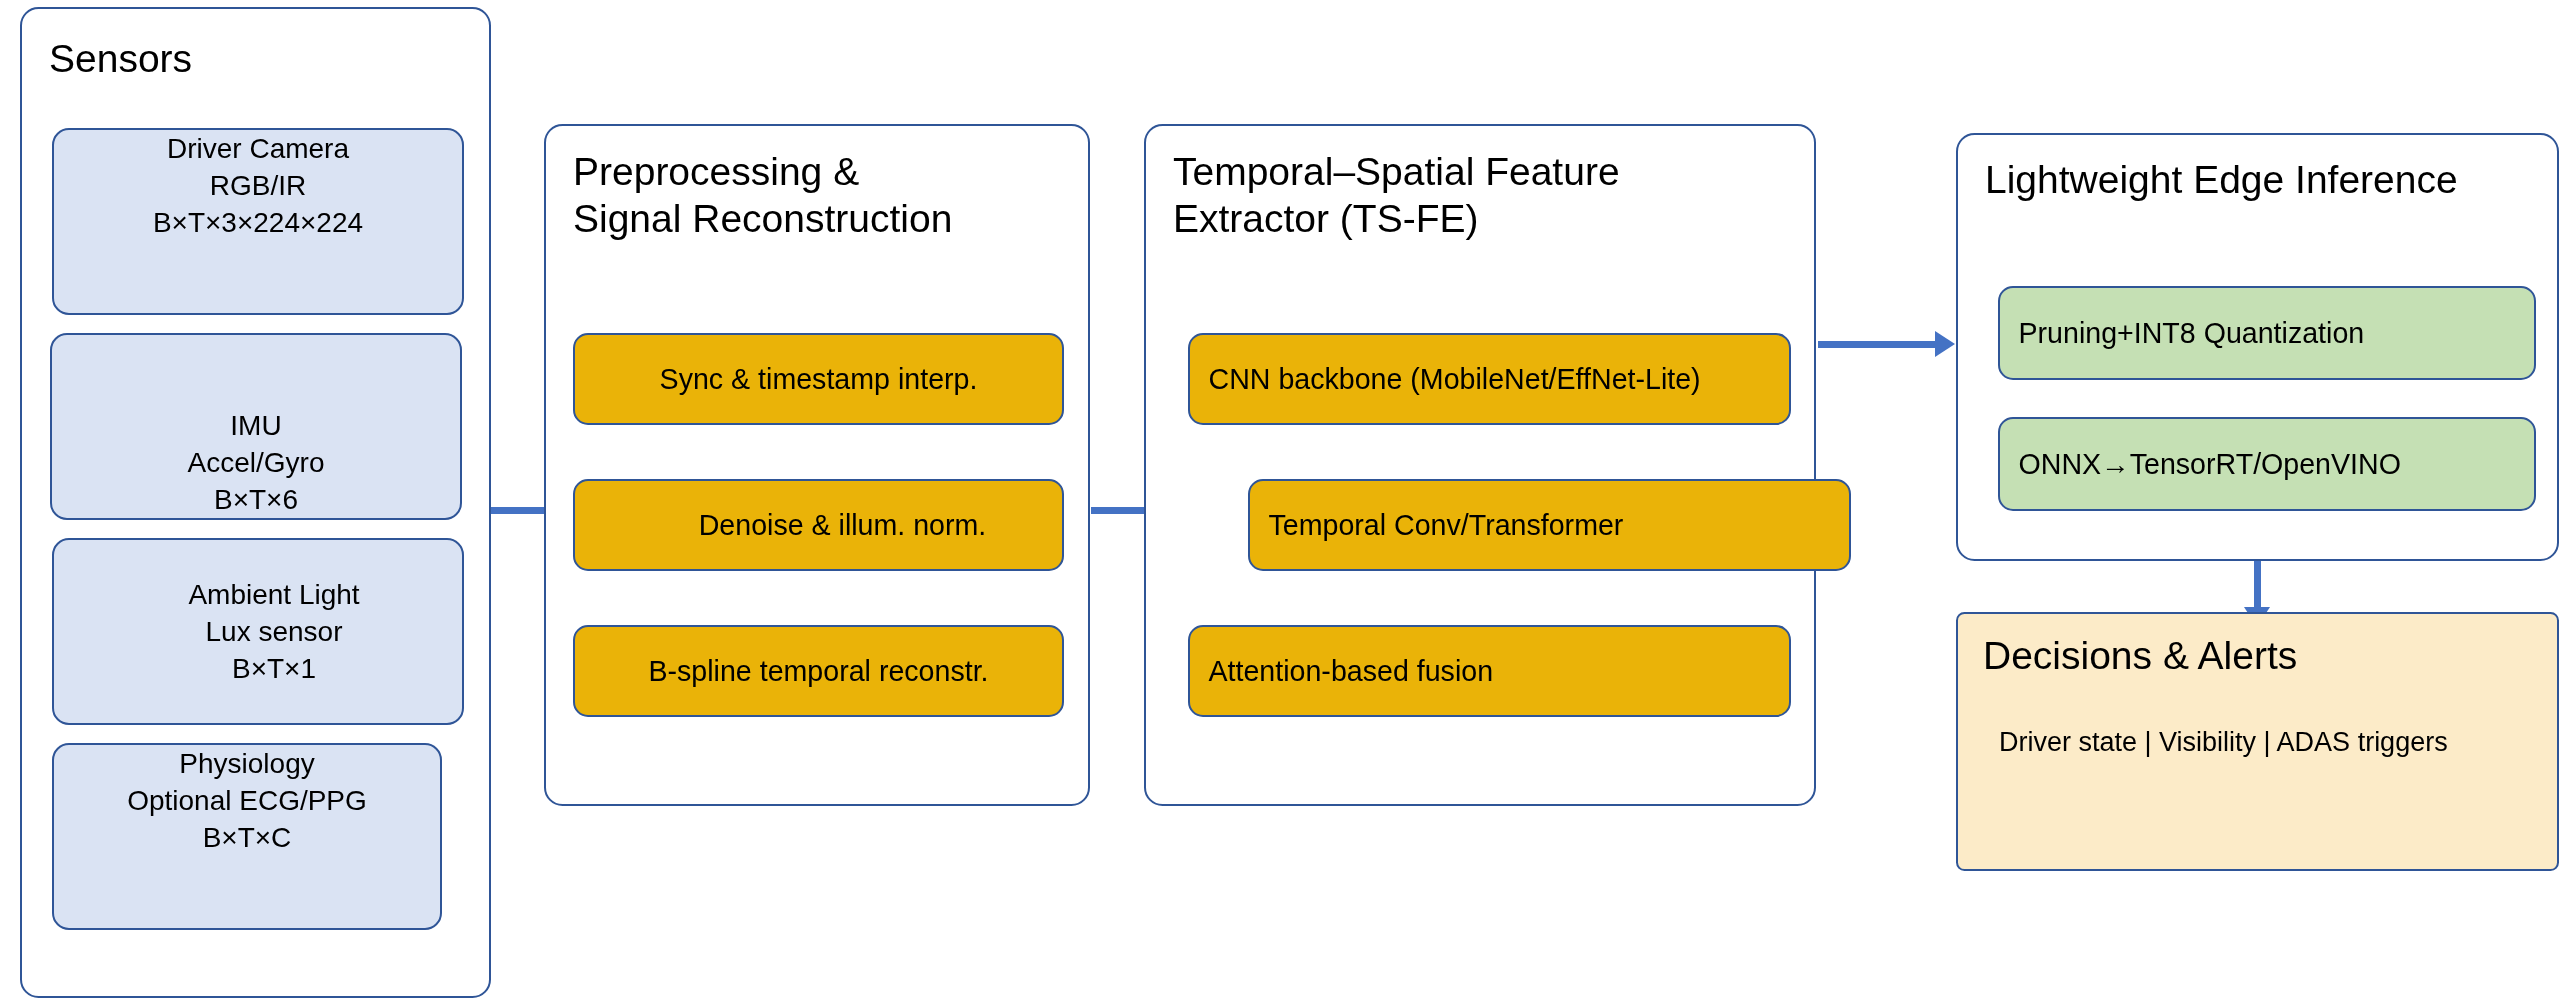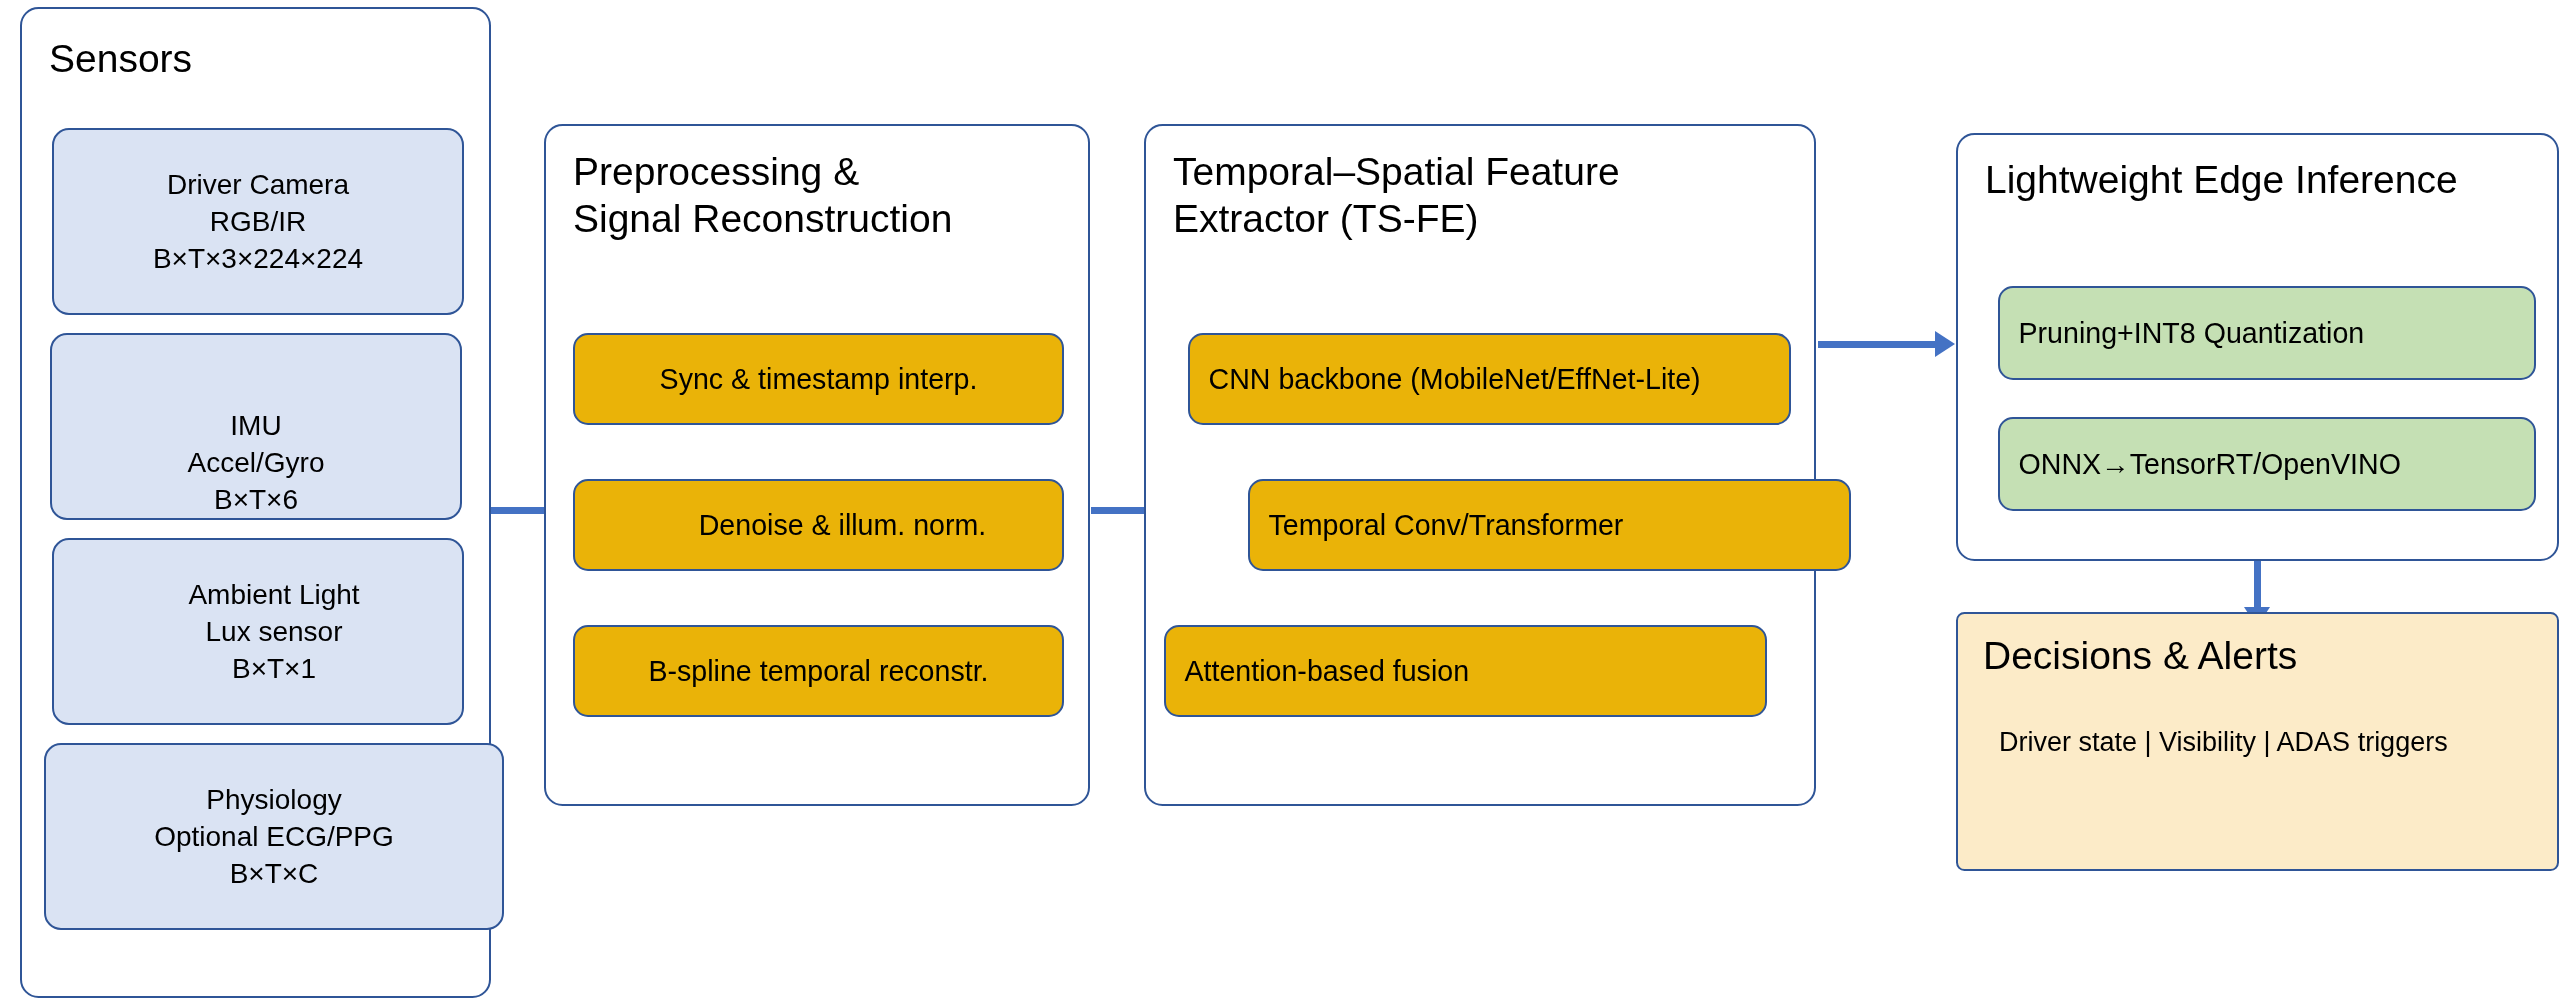--- a/index.html
+++ b/index.html
@@ -129,39 +129,39 @@
 </style>
 </head>
 <body>
 
 <div id="stage">
 
   <div class="panel" style="left:20px; top:6.7px; width:471px; height:991px;">
   </div>
   <div class="panel-title" style="left:49px; top:35px; width:403px;">Sensors</div>
 
-  <div class="panel sensor-box" style="left:52px; top:128px; width:412px; height:187px; display:flex; align-items:center;">
+  <div class="panel sensor-box" style="left:52px; top:128px; width:412px; height:187px; display:flex; ">
     <div class="sensor-text">Driver Camera
 RGB/IR
 B×T×3×224×224</div>
   </div>
 
   <div class="panel sensor-box" style="left:50px; top:333px; width:412px; height:187px; display:flex; align-items:flex-end;">
     <div class="sensor-text">IMU
 Accel/Gyro
 B×T×6</div>
   </div>
 
   <div class="panel sensor-box" style="left:52px; top:538px; width:412px; height:187px; display:flex; align-items:center;padding-left:32px;">
     <div class="sensor-text">Ambient Light
 Lux sensor
 B×T×1</div>
   </div>
 
-  <div class="panel sensor-box" style="left:44px; top:743px; width:460px; height:187px; display:flex; align-items:center;">
+  <div class="panel sensor-box" style="left:52px; top:743px; width:390px; height:187px; display:flex; align-items:flex-start;">
     <div class="sensor-text">Physiology
 Optional ECG/PPG
 B×T×C</div>
   </div>
 
   <div class="arrow-h" style="left:491px; top:507px; width:55px;"></div>
 
   <div class="panel" style="left:544px; top:124px; width:546px; height:682px;"></div>
   <div class="panel-title" style="left:573px; top:148px; width:504px;">Preprocessing &amp;
 Signal Reconstruction</div>
@@ -181,21 +181,21 @@
   <div class="panel" style="left:1144px; top:124px; width:672px; height:682px;"></div>
   <div class="panel-title" style="left:1173px; top:148px; width:639px;">Temporal–Spatial Feature
 Extractor (TS-FE)</div>
 
   <div class="subbox" style="left:1188px; top:333px; width:603px; height:92px;">
     <div class="subbox-text">CNN backbone (MobileNet/EffNet-Lite)</div>
   </div>
   <div class="subbox" style="left:1248px; top:479px; width:603px; height:92px;">
     <div class="subbox-text">Temporal Conv/Transformer</div>
   </div>
-  <div class="subbox" style="left:1164px; top:625px; width:603px; height:92px;">
+  <div class="subbox" style="left:1188px; top:625px; width:603px; height:92px;">
     <div class="subbox-text">Attention-based fusion</div>
   </div>
 
   <div class="arrow-h" style="left:1818px; top:341px; width:118px;"></div>
 
   <div class="panel" style="left:1956px; top:133px; width:603px; height:428px;"></div>
   <div class="panel-title" style="left:1985px; top:156px; width:571px;">Lightweight Edge Inference</div>
 
   <div class="subbox green-box" style="left:1998px; top:286px; width:538px; height:94px;">
     <div class="subbox-text green-text">Pruning+INT8 Quantization</div>

